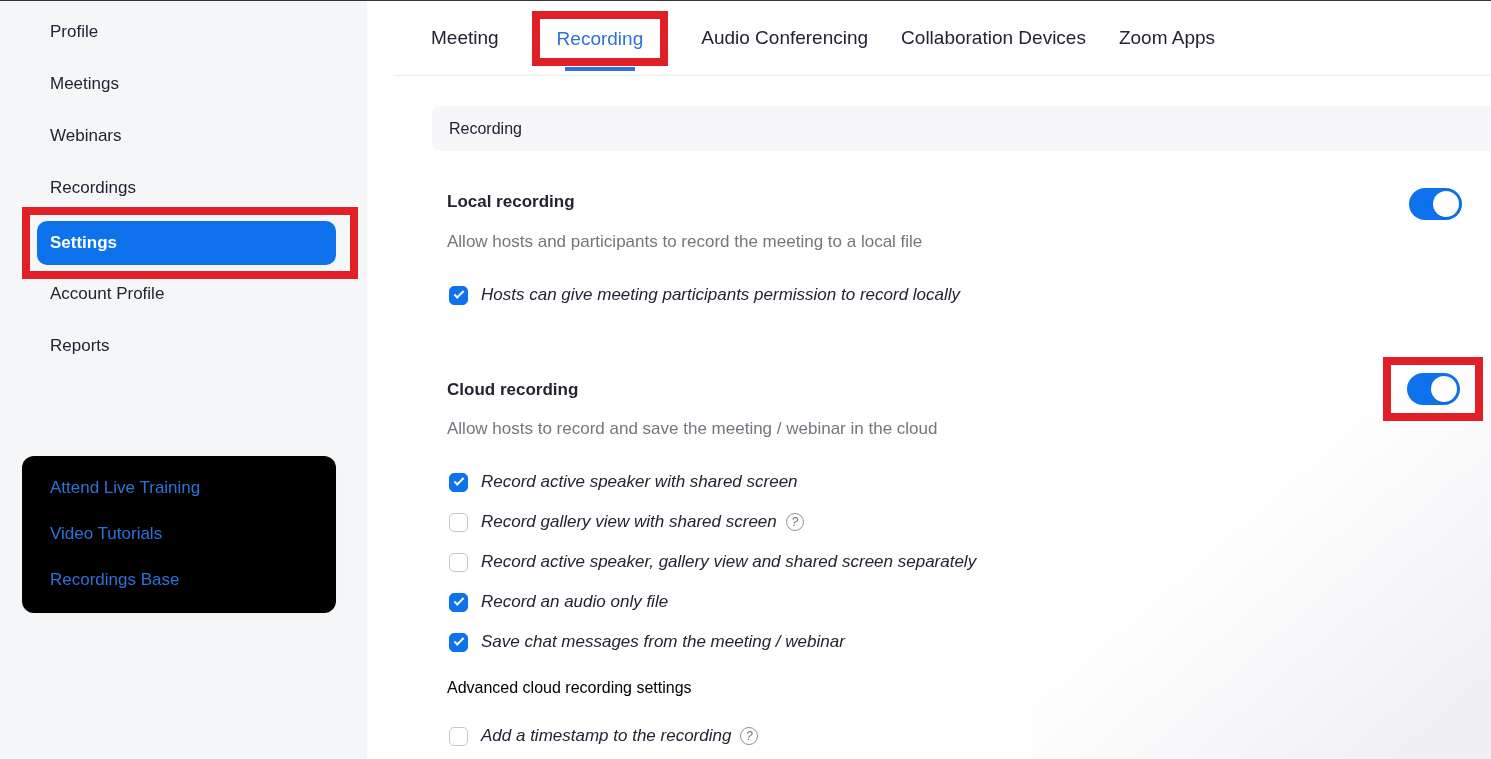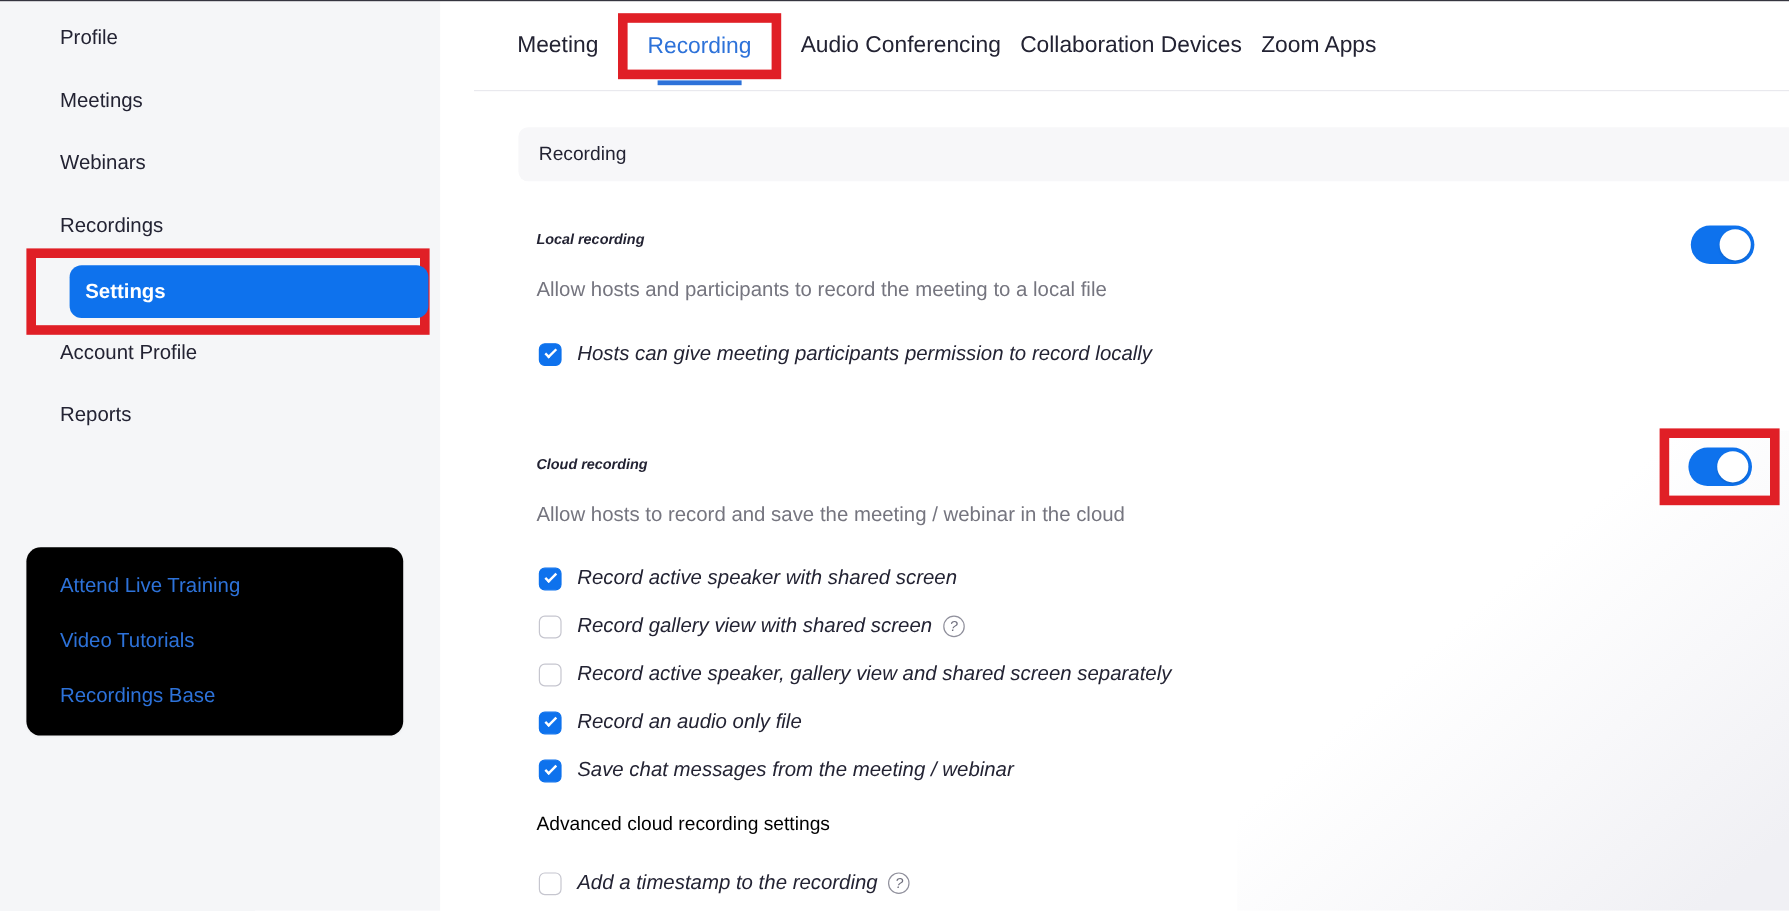--- a/index.html
+++ b/index.html
@@ -10,48 +10,48 @@
   .topline { position:absolute; top:0; left:0; right:0; height:1px; background:#35353f; z-index:50; }
 
   
   .sidebar { position:absolute; left:0; top:0; width:367px; height:759px; background:#f5f6f8; }
   .side-item { position:absolute; left:50px; font-size:17px; color:#232333; cursor:pointer; white-space:nowrap;text-align:right; }
   .settings-annotation { position:absolute; left:22px; top:207px; width:336px; height:72px;
     border:8px solid #e01f26; background:transparent; z-index:5; }
   .settings-btn { position:absolute; left:37px; top:221px; width:299px; height:44px;
     background:#0e72ed; border:none; border-radius:10px; color:#ffffff; font-weight:700;
     font-size:17px; text-align:left; padding-left:13px; cursor:pointer; z-index:6;
-    font-family:"Liberation Sans","DejaVu Sans",sans-serif;margin-left:21px; }
+    font-family:"Liberation Sans","DejaVu Sans",sans-serif; }
   .help-card { position:absolute; left:22px; top:456px; width:314px; height:157px;
     background:#000000; border-radius:12px; box-shadow:0 1px 2px rgba(0,0,0,0.03); }
   .help-link { position:absolute; left:28px; font-size:17px; color:#2d72d9; cursor:pointer; white-space:nowrap; }
 
   
   .main { position:absolute; left:367px; top:0; width:1124px; height:759px; background:#ffffff; }
   .corner-glow { position:absolute; right:0; bottom:0; width:460px; height:400px;
     background:linear-gradient(to top left, #f0f0f4 8%, #f8f8fa 35%, rgba(255,255,255,0) 60%);
     pointer-events:none; }
 
   
   .tabs { position:absolute; left:0; top:0; width:100%; height:76px; display:flex;
-    align-items:center; padding-left:64px; column-gap:16px; }
+    align-items:center; padding-left:64px; column-gap:33px; }
   .tabs-hairline { position:absolute; left:28px; right:0; top:75px; height:1px; background:#e9e9ee; }
   .tab { font-size:19px; color:#232333; cursor:pointer; white-space:nowrap; }
   .tab-annotation { border:8px solid #e01f26; padding:9px 17px 8px 17px; position:relative; }
   .tab.active { color:#2d72d9; }
   .tab.active .tab-underline { position:absolute; left:25px; right:25px; bottom:-13px; height:4px;
     background:#2d72d9; }
 
   
   .section-bar { position:absolute; left:65px; right:0; top:106px; height:45px;
     background:#f7f7f9; border-radius:8px 0 0 8px; display:flex; align-items:center;
     padding-left:17px; font-size:16px; color:#232333; }
 
   
-  .setting-title { position:absolute; left:80px; font-size:12px; font-weight:700; color:#232333; white-space:nowrap;font-style:italic; }
+  .setting-title { position:absolute; left:80px; font-size:17px; font-weight:700; color:#232333; white-space:nowrap; }
   .setting-desc { position:absolute; left:80px; font-size:17px; color:#75757f; white-space:nowrap; }
   .adv-title { position:absolute; left:80px; font-size:16px; font-weight:400; color:#000000; white-space:nowrap;text-align:right; }
 
   .opt-row { position:absolute; left:82px; display:flex; align-items:center; cursor:pointer;font-style:italic; }
   .cb { width:19px; height:19px; border-radius:5px; background:#ffffff;
     border:1px solid #c6c6cf; display:flex; align-items:center; justify-content:center; flex:0 0 19px; }
   .cb.checked { background:#0e72ed; border-color:#0e72ed; }
   .cb .tick { display:none; width:10px; height:5px; border-left:2.5px solid #fff;
     border-bottom:2.5px solid #fff; transform:rotate(-45deg); margin-top:-3px; }
   .cb.checked .tick { display:block; }

